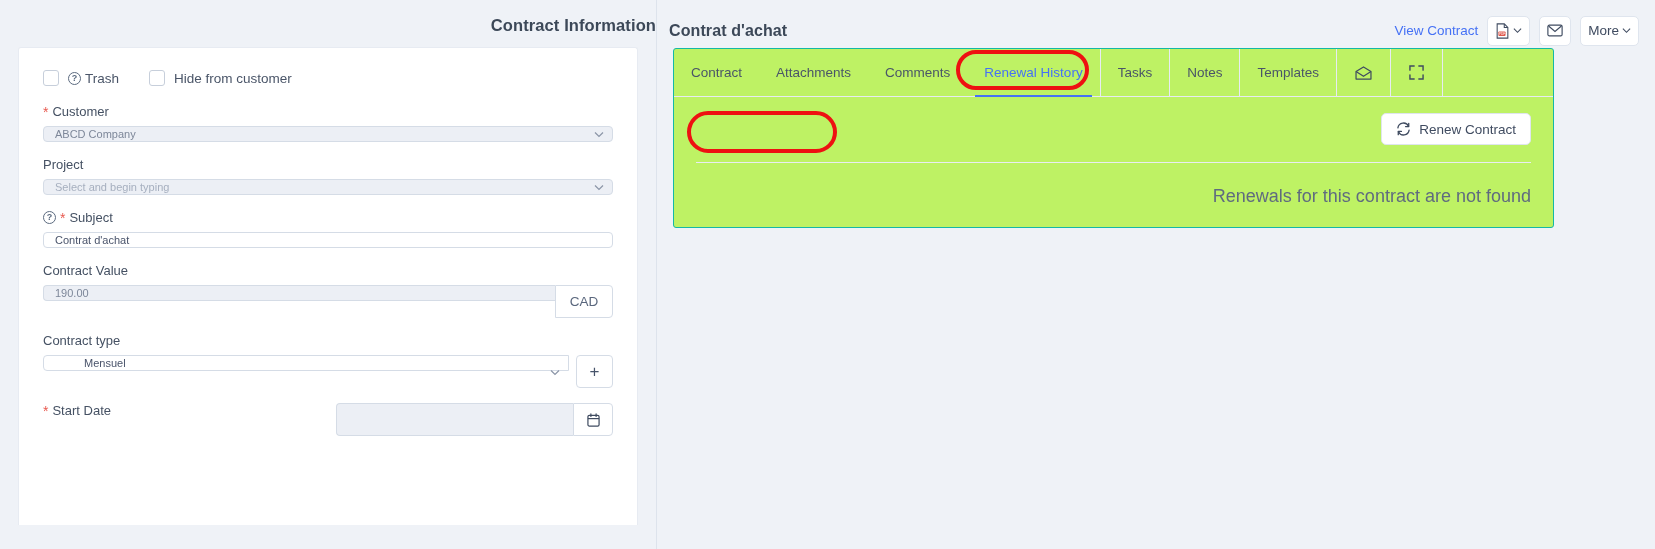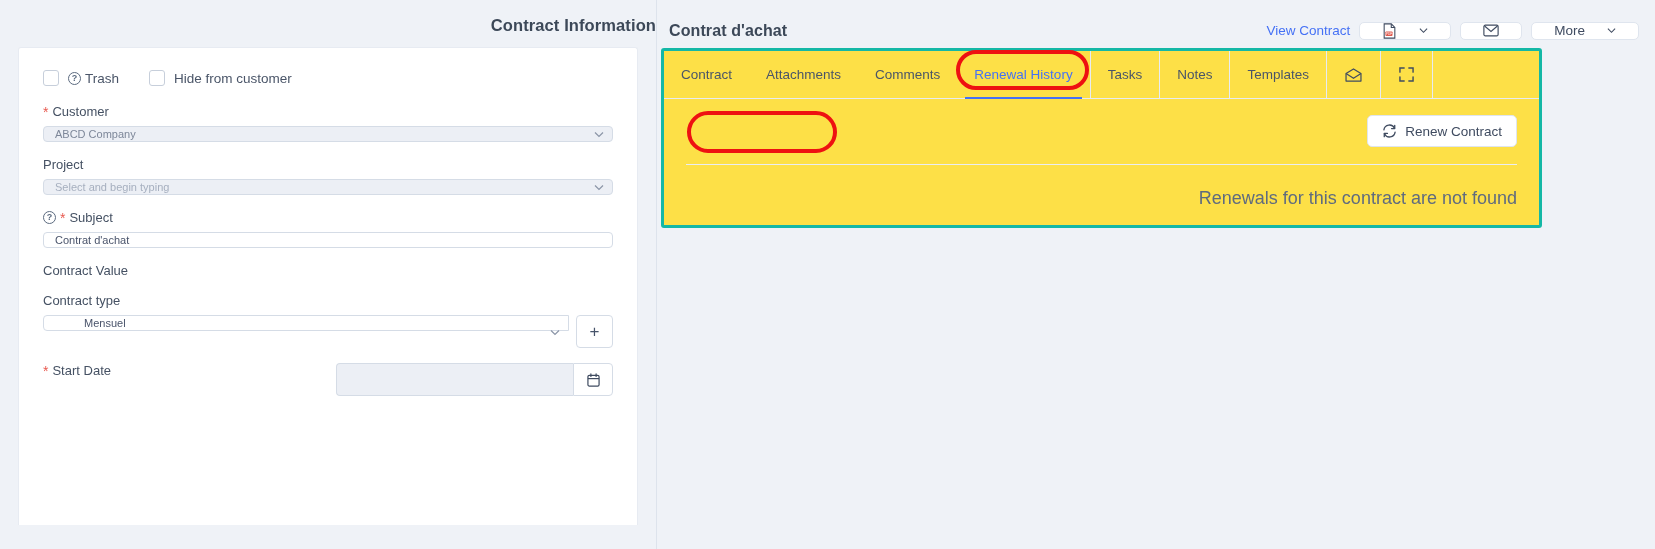--- a/index.html
+++ b/index.html
@@ -119,30 +119,30 @@
   .right-head {
     display: flex; align-items: center;
     padding: 13px 16px 0 12px; height: 48px;
   }
   .right-title {
     font-size: 16px; font-weight: bold; color: #3c4858; letter-spacing: .1px;
   }
   .head-actions { margin-left: auto; display: flex; align-items: center; gap: 9px; }
   .view-link { color: #4571f5; font-size: 13.5px; }
   .icon-btn {
-    height: 18px; min-width: 32px; padding: 0 22px;
+    height: 30px; min-width: 32px; padding: 0 7px;
     background: #fff; border: 1px solid #dfe5ee; border-radius: 5px;
-    display: flex; align-items: center; justify-content: center; gap: 22px;
+    display: flex; align-items: center; justify-content: center; gap: 3px;
     color: #3f4b60; font-size: 13.5px;
   }
 
   .right-card {
-    position: absolute; left: 4px; top: 48px;
+    position: absolute; left: 16px; top: 48px;
     width: 881px; height: 180px;
-    background: #fde047; border: 3px solid #14b8a6; border-radius: 3px;
+    background: #bef264; border: 1px solid #14b8a6; border-radius: 3px;
   }
   .tabbar {
     display: flex; align-items: stretch; height: 48px;
     border-bottom: 1px solid #e7ebf2; position: relative;
   }
   .tab {
     display: flex; align-items: center; padding: 0 17px;
     font-size: 13.5px; color: #4a5568; position: relative; white-space: nowrap;
   }
   .tab.active { color: #4571f5; }
@@ -224,20 +224,24 @@
         <div class="flabel">
           <span class="qmark">?</span>
           <span class="req">*</span>
           <span>Subject</span>
         </div>
         <div class="ctl white">Contrat d'achat</div>
       </div>
 
       <div class="field">
         <div class="flabel">Contract Value</div>
+        <div class="row-join">
+          <div class="ctl disabled">190.00</div>
+          <div class="cur-suffix">CAD</div>
+        </div>
       </div>
 
       <div class="field">
         <div class="flabel">Contract type</div>
         <div class="row-plus">
           <div class="select-wrap">
             <div class="ctl white">Mensuel</div>
             <span class="chev">
               <svg viewBox="0 0 10 10" width="10" height="10">
                   <path d="M1 3 L5 7 L9 3" stroke="#8b95a7" stroke-width="1.2" fill="none"></path>

